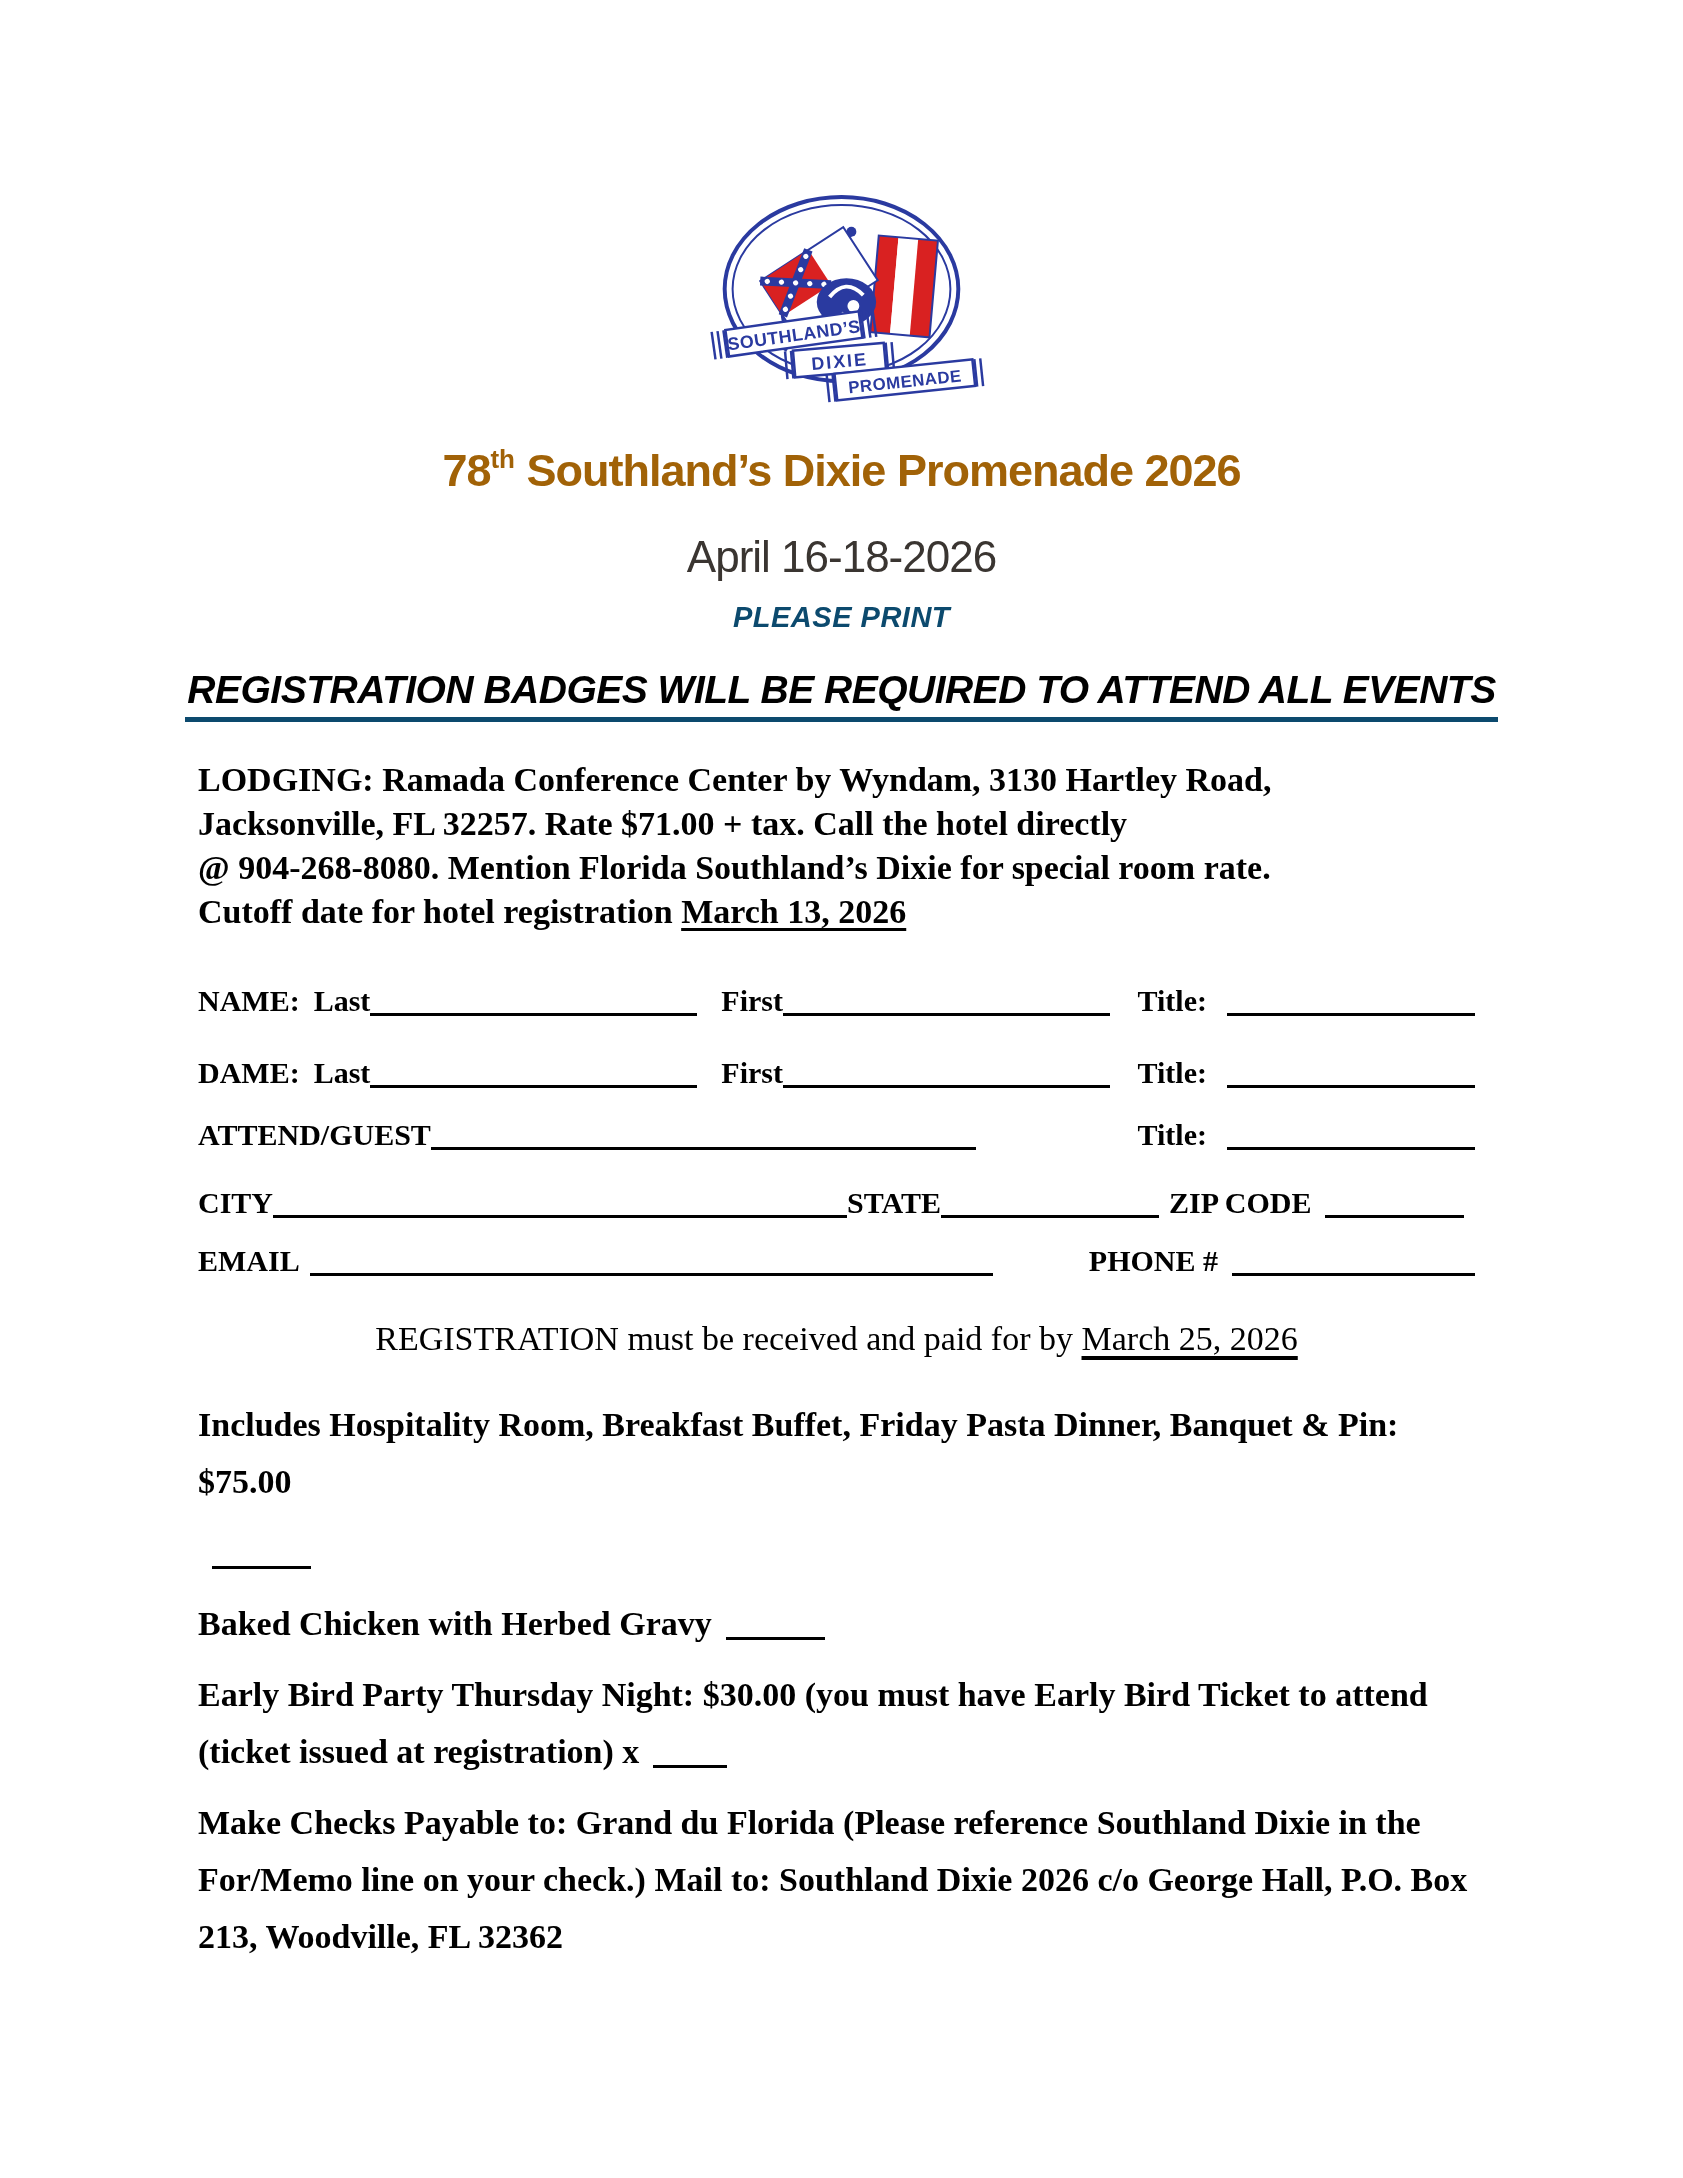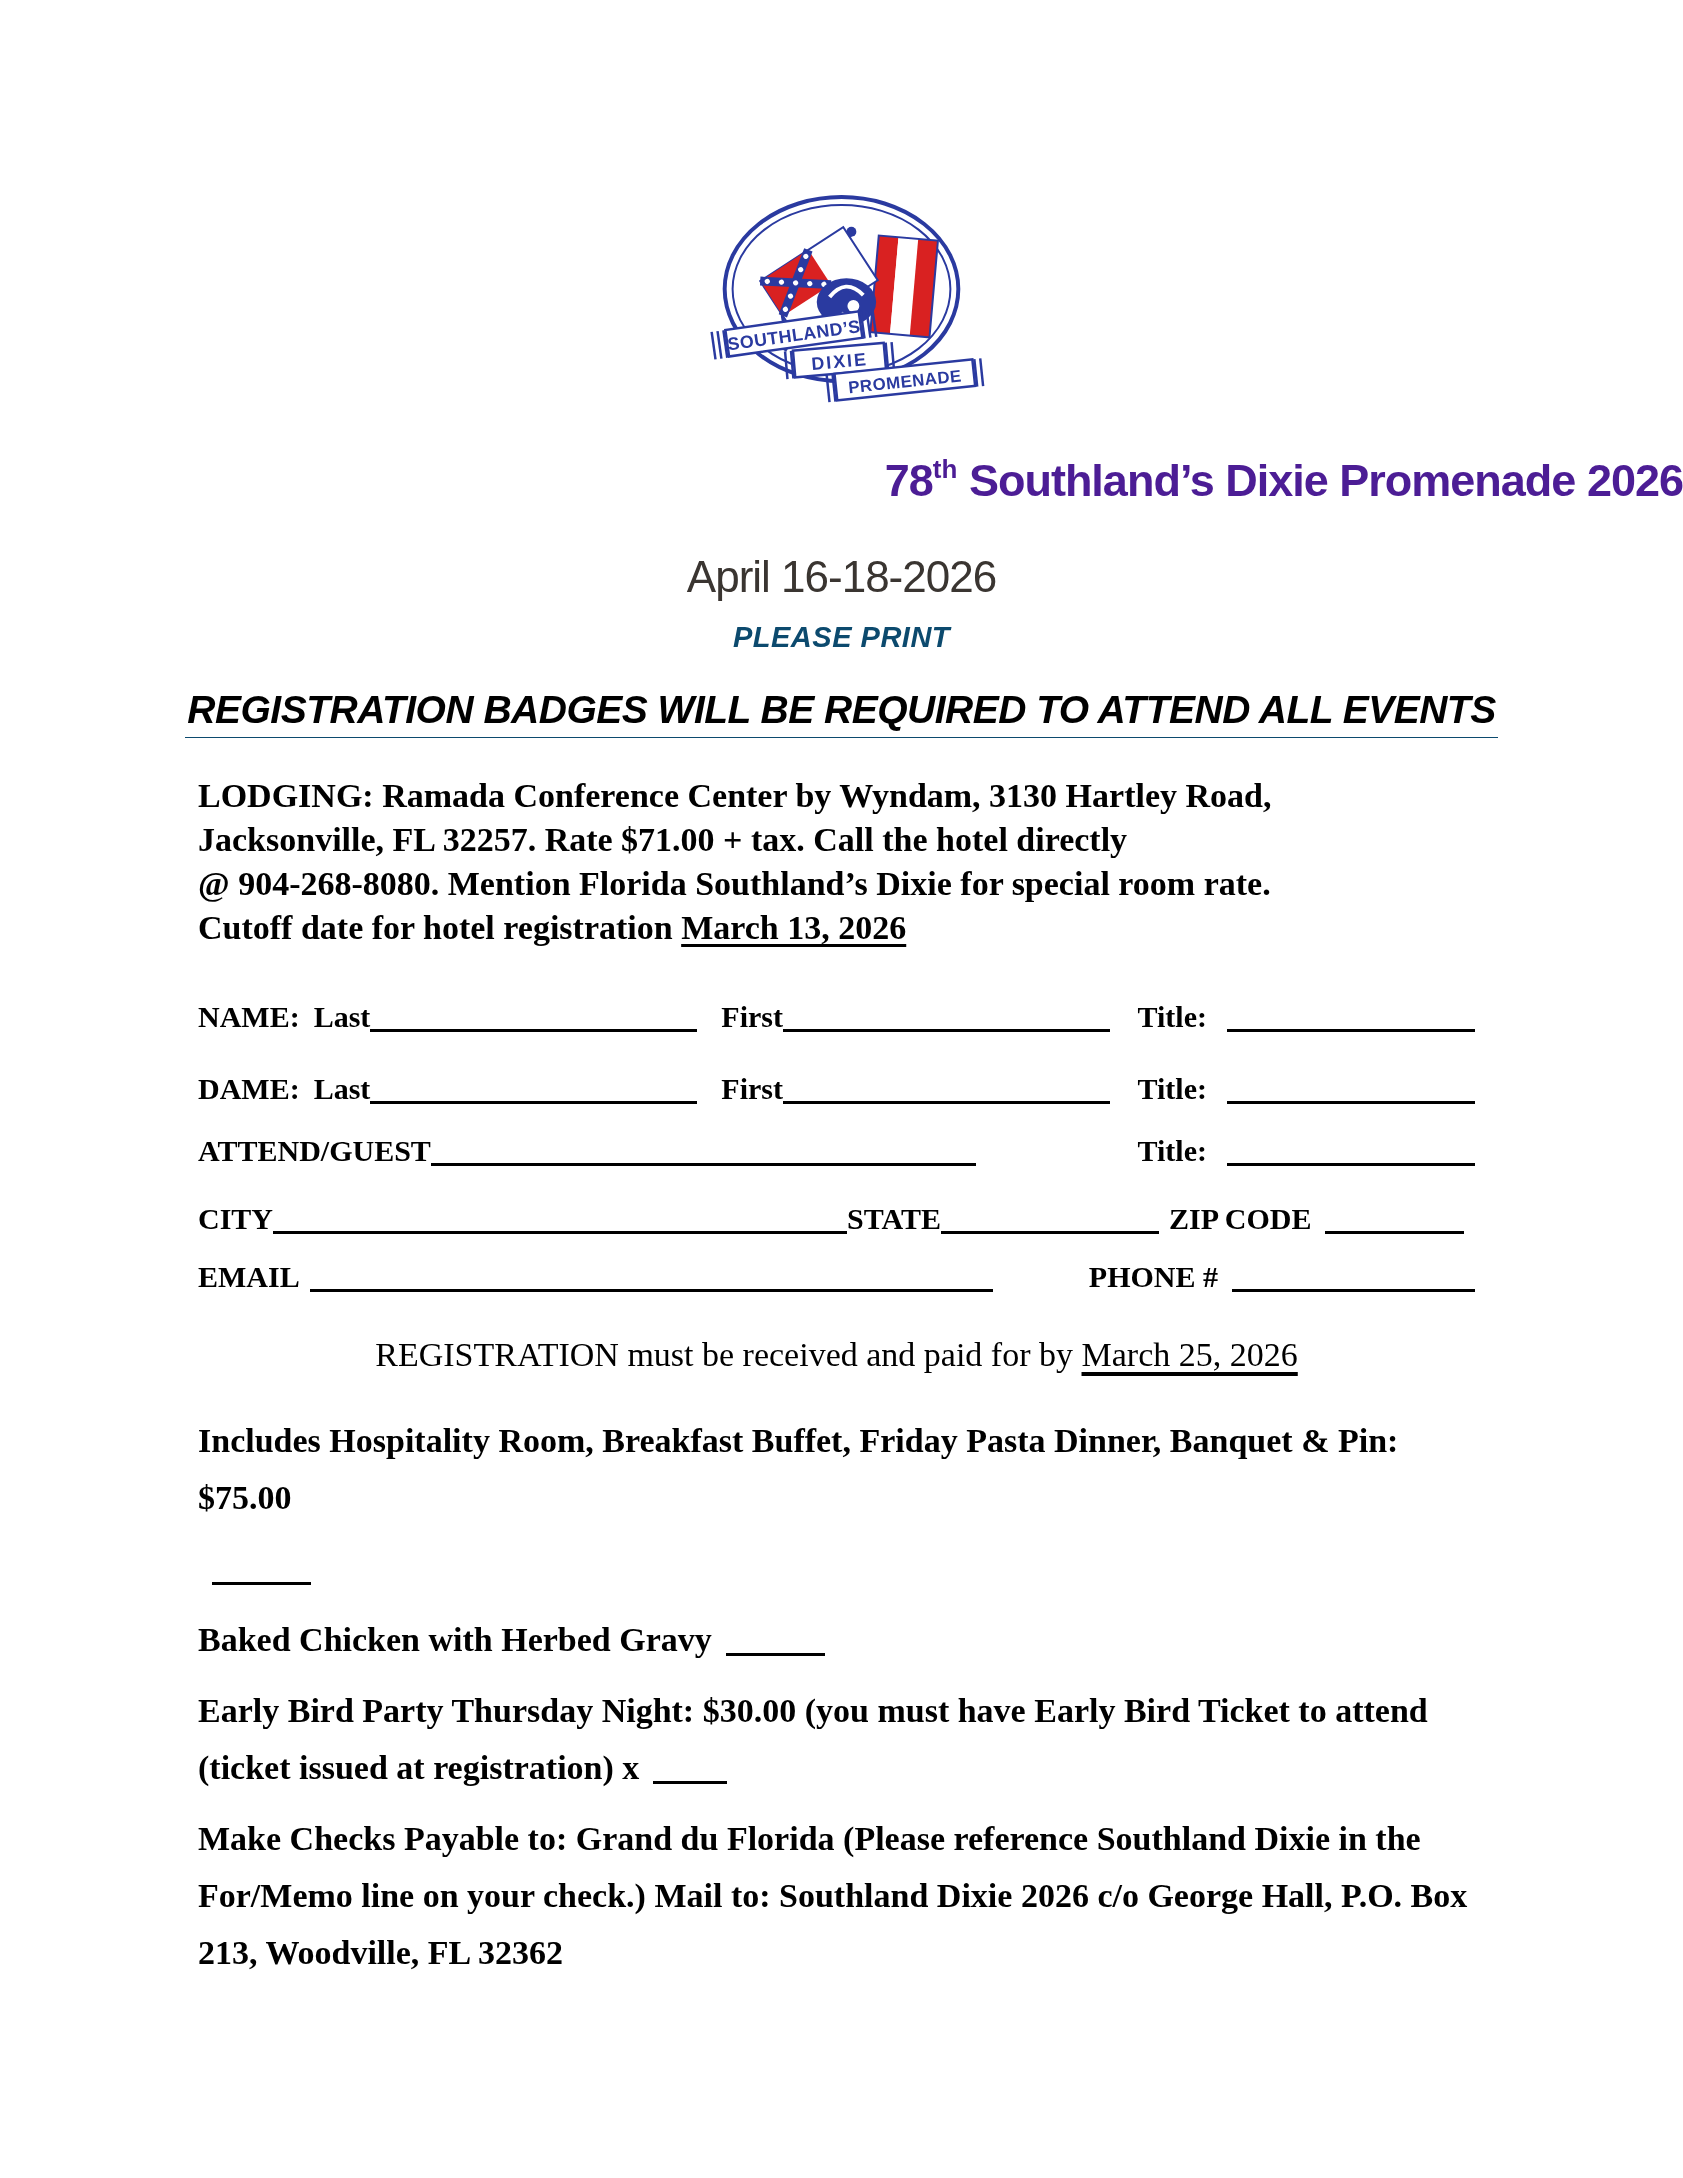--- a/index.html
+++ b/index.html
@@ -5,40 +5,40 @@
   html,body{margin:0;padding:0;background:#ffffff;}
   .page{
     position:relative;width:1683px;height:2178px;background:#ffffff;
     font-family:"Liberation Serif",serif;color:#000;overflow:hidden;
   }
   .content{padding:0 208px 0 198px;}
   
   .logo-wrap{width:297px;margin:190px auto 0;}
   
   .title{
-    text-align:right;margin:20px 0 0;color:#4c1d95;
+    text-align:center;margin:20px 0 0;color:#a16207;
     font-family:"Liberation Sans",sans-serif;font-weight:bold;
-    font-size:45px;line-height:71px;letter-spacing:-1px;
+    font-size:45px;line-height:51px;letter-spacing:-1px;
   }
   .title sup{font-size:26px;vertical-align:18px;letter-spacing:0;}
   .date-line{
     text-align:center;margin-top:36px;color:#3a3531;
     font-family:"Liberation Sans",sans-serif;font-weight:normal;
     font-size:44px;line-height:50px;letter-spacing:-1px;
   }
   .please-print{
     text-align:center;margin-top:15px;color:#0c4a6e;
     font-family:"Liberation Sans",sans-serif;font-weight:bold;font-style:italic;
     font-size:29px;line-height:40px;letter-spacing:0.5px;
   }
   .badges{text-align:center;margin-top:32px;}
   .badges .badges-inner{
     display:inline-block;font-family:"Liberation Sans",sans-serif;
     font-weight:bold;font-style:italic;font-size:39px;line-height:42px;
-    letter-spacing:-0.5px;border-bottom:1px solid #0c4a6e;padding:0 2px 6px;
+    letter-spacing:-0.5px;border-bottom:5px solid #0c4a6e;padding:0 2px 6px;
   }
   
   .lodging{margin-top:36px;font-weight:bold;font-size:34px;line-height:44px;}
   .lodging .ln{display:block;}
   .lodging .ln-inline{display:inline;}
   .u-date{text-decoration:underline;text-decoration-thickness:3px;text-underline-offset:5px;}
   
   .form{margin-top:46px;}
   .frow{
     display:flex;align-items:baseline;font-weight:bold;font-size:30px;line-height:42px;

